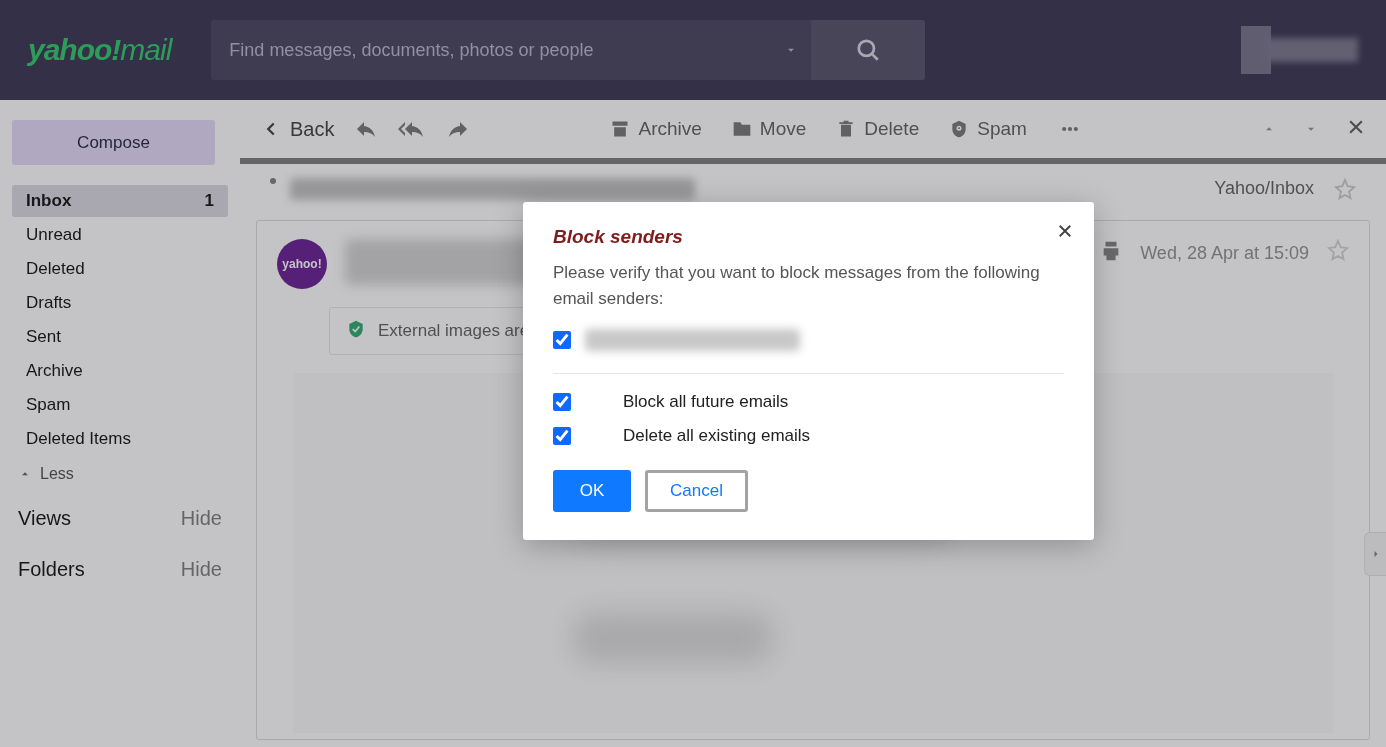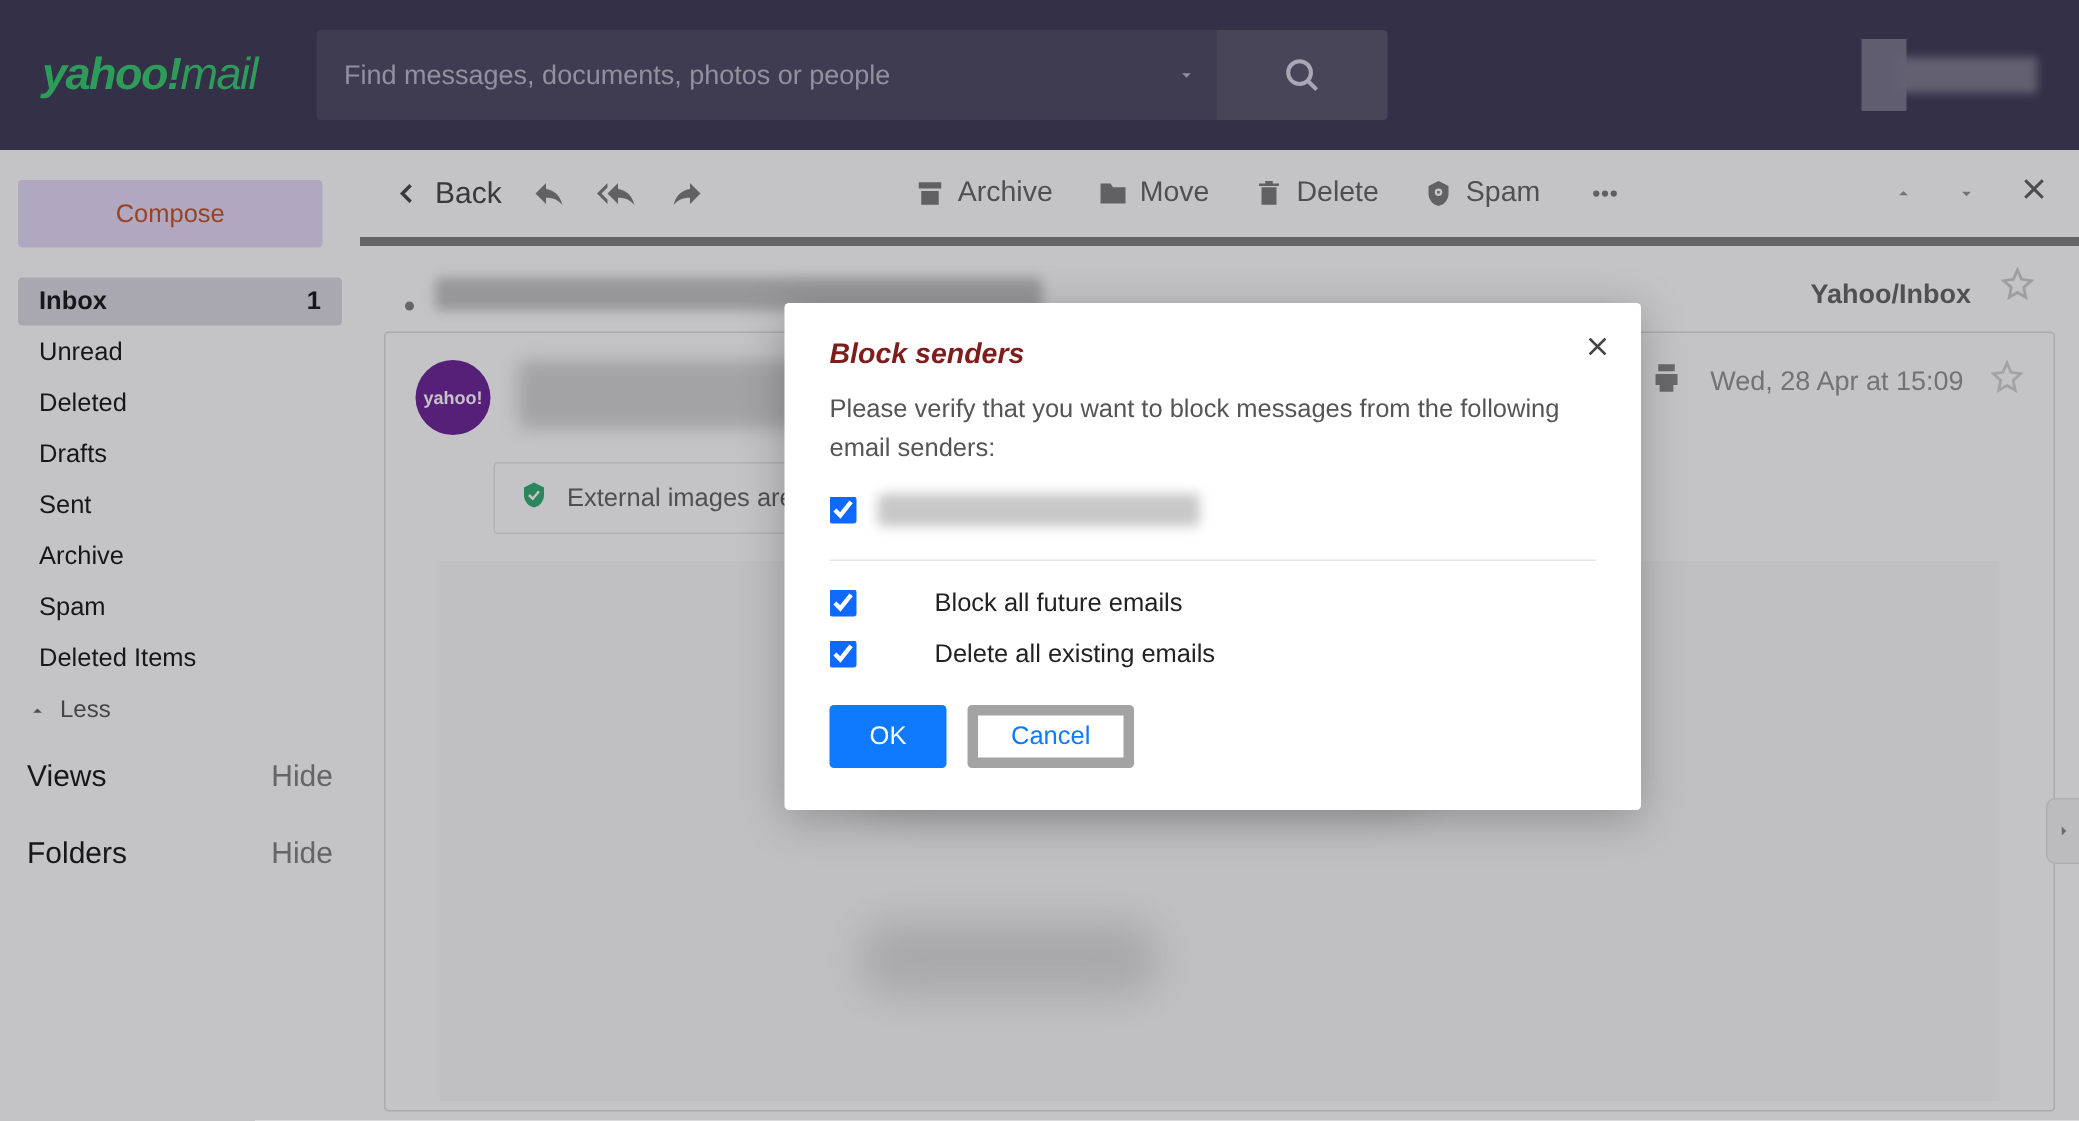--- a/index.html
+++ b/index.html
@@ -16,21 +16,21 @@
 .search-btn { width: 114px; height: 60px; background: #4a445e; border: none; display: flex; align-items: center; justify-content: center; border-radius: 0 3px 3px 0; }
 .header-right { margin-left: auto; display:flex; align-items:center; }
 .header-right .blurblock { width:95px; height:24px; background:#706c82; filter: blur(3px); }
 .header-right .blocky { width:30px;height:48px;background:#6e6880;margin-right:-8px;}
 
 
 .app { display: flex; height: calc(747px - 100px); }
 
 
 .sidebar { width: 240px; padding: 20px 12px 0 12px; background: #fff; }
-.compose { display:block; width: 203px; height: 45px; background: #e1d6f5; color: #c2410c; border: none; border-radius: 3px; font-size: 17px; font-weight: 400; margin-bottom: 20px; }
+.compose { display:block; width: 203px; height: 45px; background: #e1d6f5; color: #0f172a; border: none; border-radius: 3px; font-size: 17px; font-weight: 400; margin-bottom: 20px; }
 .navlist { list-style: none; }
 .navlist li { display:flex; align-items:center; justify-content:space-between; padding: 6px 14px; font-size: 17px; color: #000; border-radius: 3px; margin-bottom: 2px; cursor:pointer; }
 .navlist li.active { background: #d7d4de; font-weight: 700; }
 .navlist li .count { font-weight:700; }
 .less-row { display:flex; align-items:center; padding: 6px 6px; color: #444; cursor:pointer; font-size:16px; margin-top:4px; }
 .less-row svg { margin-right: 8px; }
 .section-hdr { display:flex; justify-content:space-between; padding: 18px 6px 10px 6px; font-size:20px; }
 .section-hdr .hide { color: #747474; }
 .viewslist { list-style:none; }
 .viewslist li { display:flex; align-items:center; padding: 7px 6px; font-size:17px; color:#444; cursor:pointer; }
@@ -40,21 +40,21 @@
 .main { flex: 1; background: #fff; position: relative; }
 .toolbar { height: 64px; border-bottom: 6px solid #737373; display: flex; align-items: center; padding: 0 20px; }
 .tb-left { display:flex; align-items:center; gap: 20px; }
 .back-btn { display:flex; align-items:center; font-size:20px; color:#333; cursor:pointer; gap:8px;}
 .arrow-btn { color:#6e6e6e; display:flex; align-items:center; cursor:pointer;}
 .tb-center { display:flex; align-items:center; gap:30px; margin-left: 140px; }
 .tb-item { display:flex; align-items:center; gap:8px; font-size:19px; color:#555; cursor:pointer;}
 .tb-right { margin-left: auto; display:flex; align-items:center; gap: 28px; color:#6e6e6e; }
 .close-x { font-size: 24px; cursor:pointer; color:#4f4f4f;}
 
-.subjrow { display:flex; align-items:flex-end; padding: 14px 30px; font-size:19px;font-weight:bold; }
+.subjrow { display:flex; align-items:flex-start; padding: 14px 30px; font-size:19px; }
 .subjrow .bullet { width:6px;height:6px;border-radius:50%;background:#777;margin-right:14px;}
 .subjrow .subj-blur { height:22px; width:405px; background:#bdbdbd; border-radius:4px; filter: blur(4px);}
 .subjrow .loc { margin-left:auto; color:#555; font-size:18px;}
 .subjrow .star { margin-left:20px; color:#c7c7c7; font-size:24px;}
 
 .msg { margin: 0 16px; border: 1px solid #d9d9d9; border-radius:3px; padding: 18px 20px; height: 520px; position:relative;}
 .msg-top { display:flex; align-items:flex-start;}
 .avatar { width:50px;height:50px;border-radius:50%;background:#5e0e8b;color:#fff;display:flex;align-items:center;justify-content:center;font-size:12px;font-weight:700;margin-right:18px;}
 .sender-blur { height:46px; width:190px; background:#cfcfcf; border-radius:6px; filter: blur(6px);}
 .msg-top-right { margin-left:auto; display:flex; align-items:center; gap:18px; color:#888; font-size:18px;}
@@ -78,21 +78,21 @@
 .dialog .close { position:absolute; top:18px; right:20px; cursor:pointer; color:#444; font-size:22px; }
 .dialog p { margin-top: 12px; font-size: 17px; color:#555; line-height:1.5; }
 .sender-row { display:flex; align-items:center; margin-top:18px; padding-bottom:22px; }
 .cb { width:18px; height:18px; accent-color:#0f69ff; cursor:pointer; }
 .sender-row .email-blur { margin-left:14px; height:22px; width:215px; background:#c8c8c8; border-radius:4px; filter:blur(4px); }
 .hr { border:none; border-top:1px solid #e6e6e6; margin-bottom: 18px;}
 .opt-row { display:flex; align-items:center; margin-bottom: 14px; font-size:17px; color:#222;gap:40px;}
 .opt-row label { margin-left: 12px; }
 .btns { display:flex; gap:14px; margin-top: 24px;}
 .btn-ok { width:78px; height:42px; background:#0f79ff; color:#fff; border:none; border-radius:3px; font-size:17px; cursor:pointer;}
-.btn-cancel { height:42px; padding: 0 22px; background:#fff; color:#0f79ff; border:7px solid #a3a3a3; border-radius:3px; font-size:17px; cursor:pointer;}
+.btn-cancel { height:42px; padding: 0 22px; background:#fff; color:#0f79ff; border:3px solid #a3a3a3; border-radius:3px; font-size:17px; cursor:pointer;}
 </style>
 </head>
 <body>
 
 <div class="header">
   <div class="logo">
     <span>yahoo!</span><span class="mail">mail</span>
   </div>
   <div class="searchwrap">
     <input class="searchbox" placeholder="Find messages, documents, photos or people" style="">

